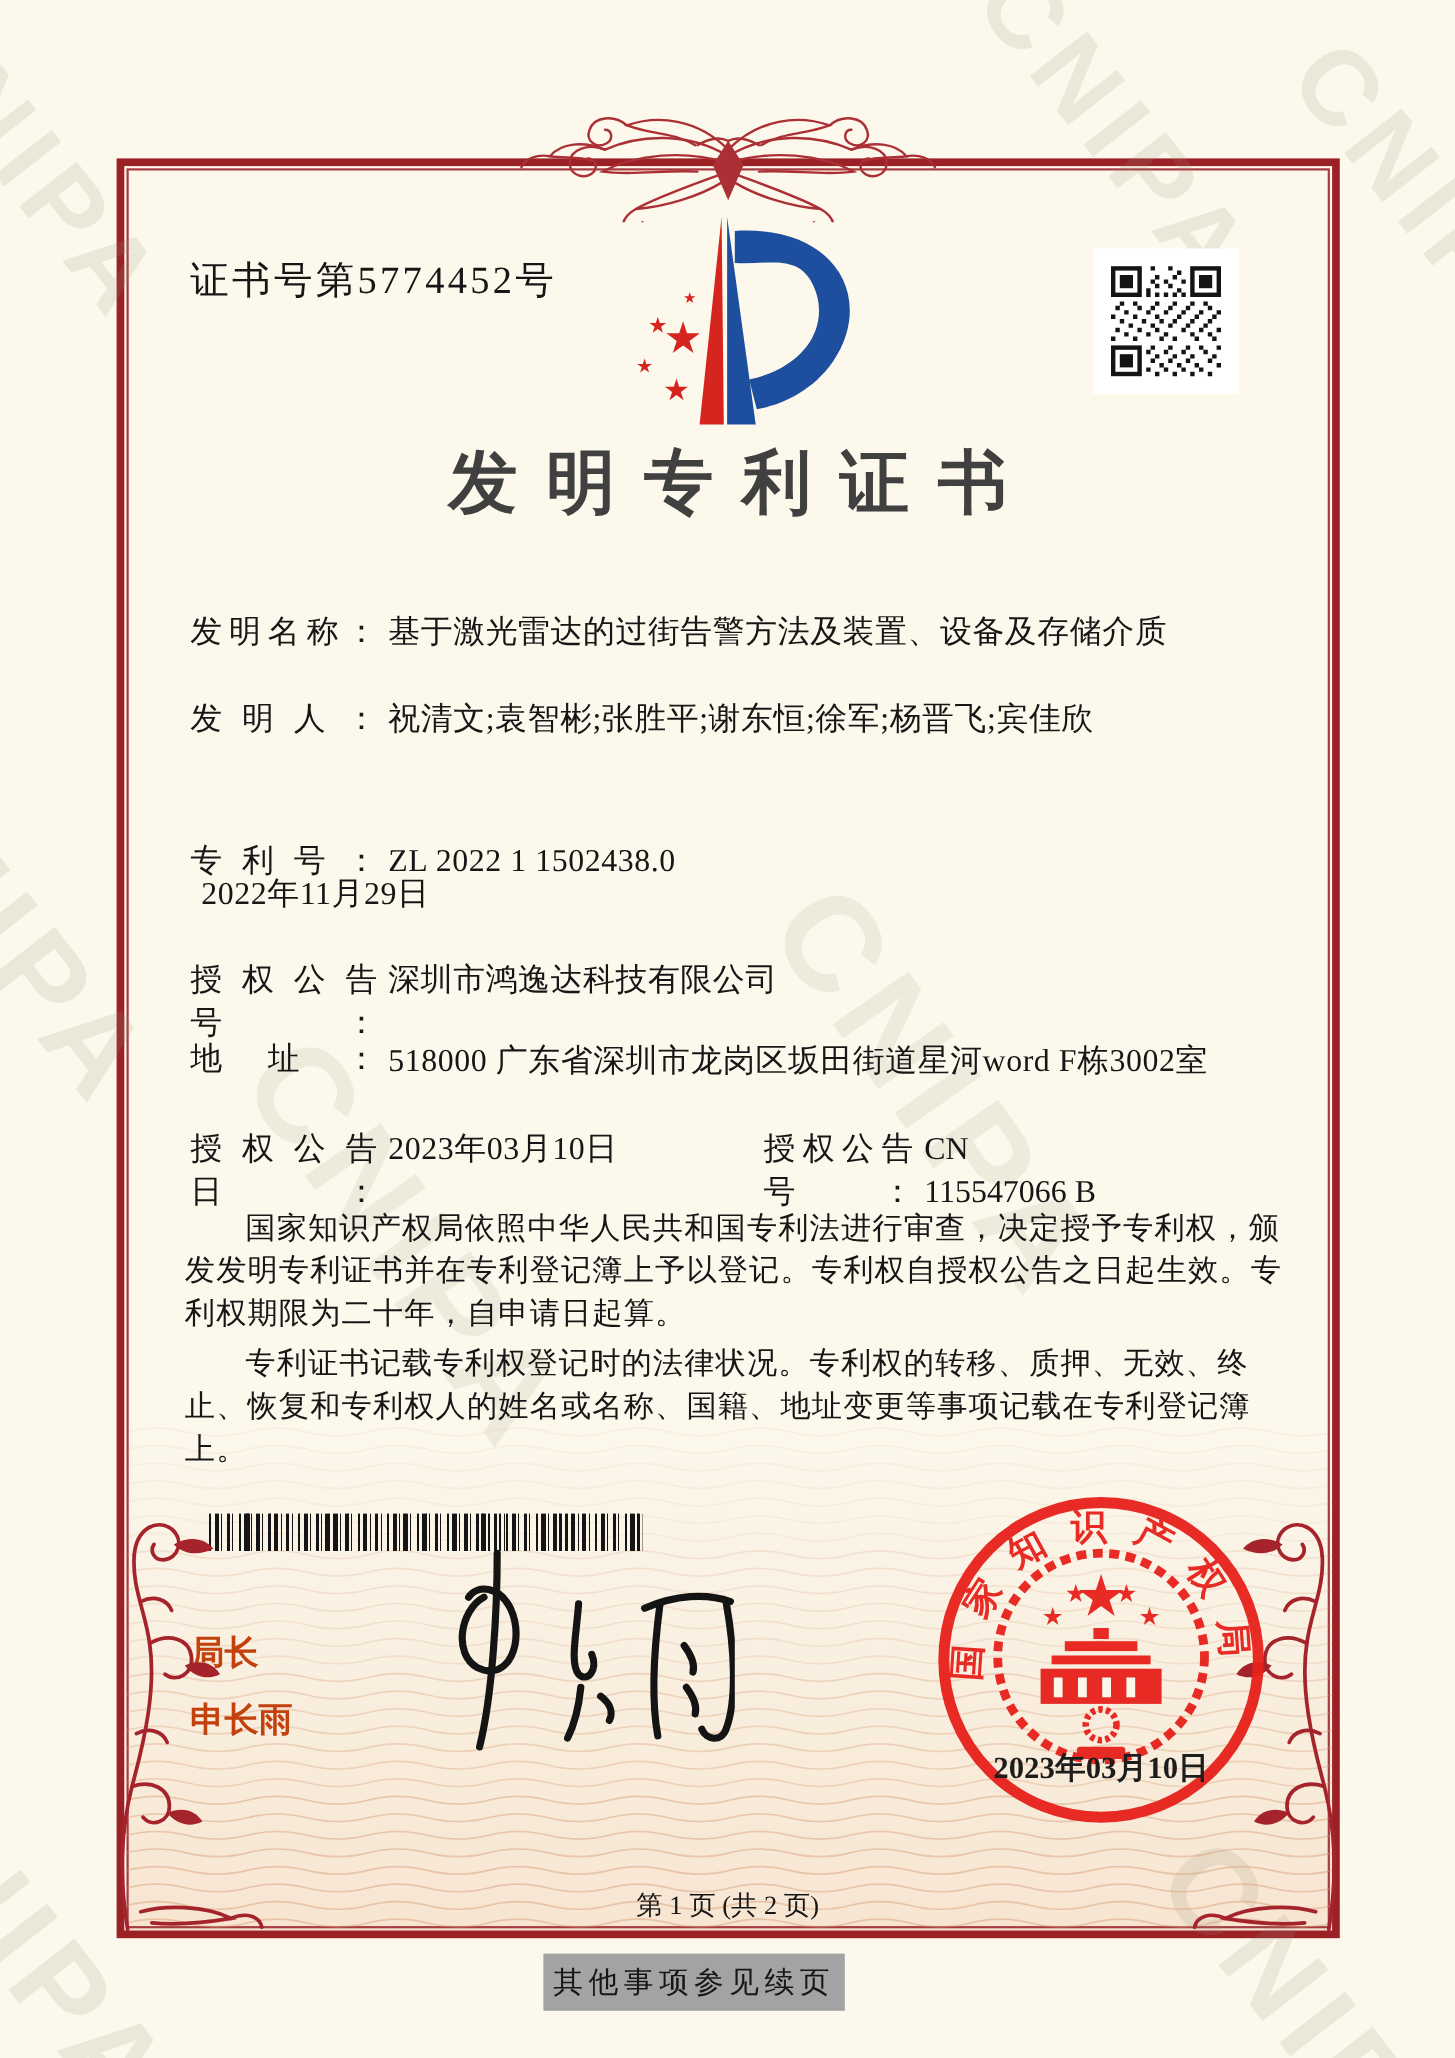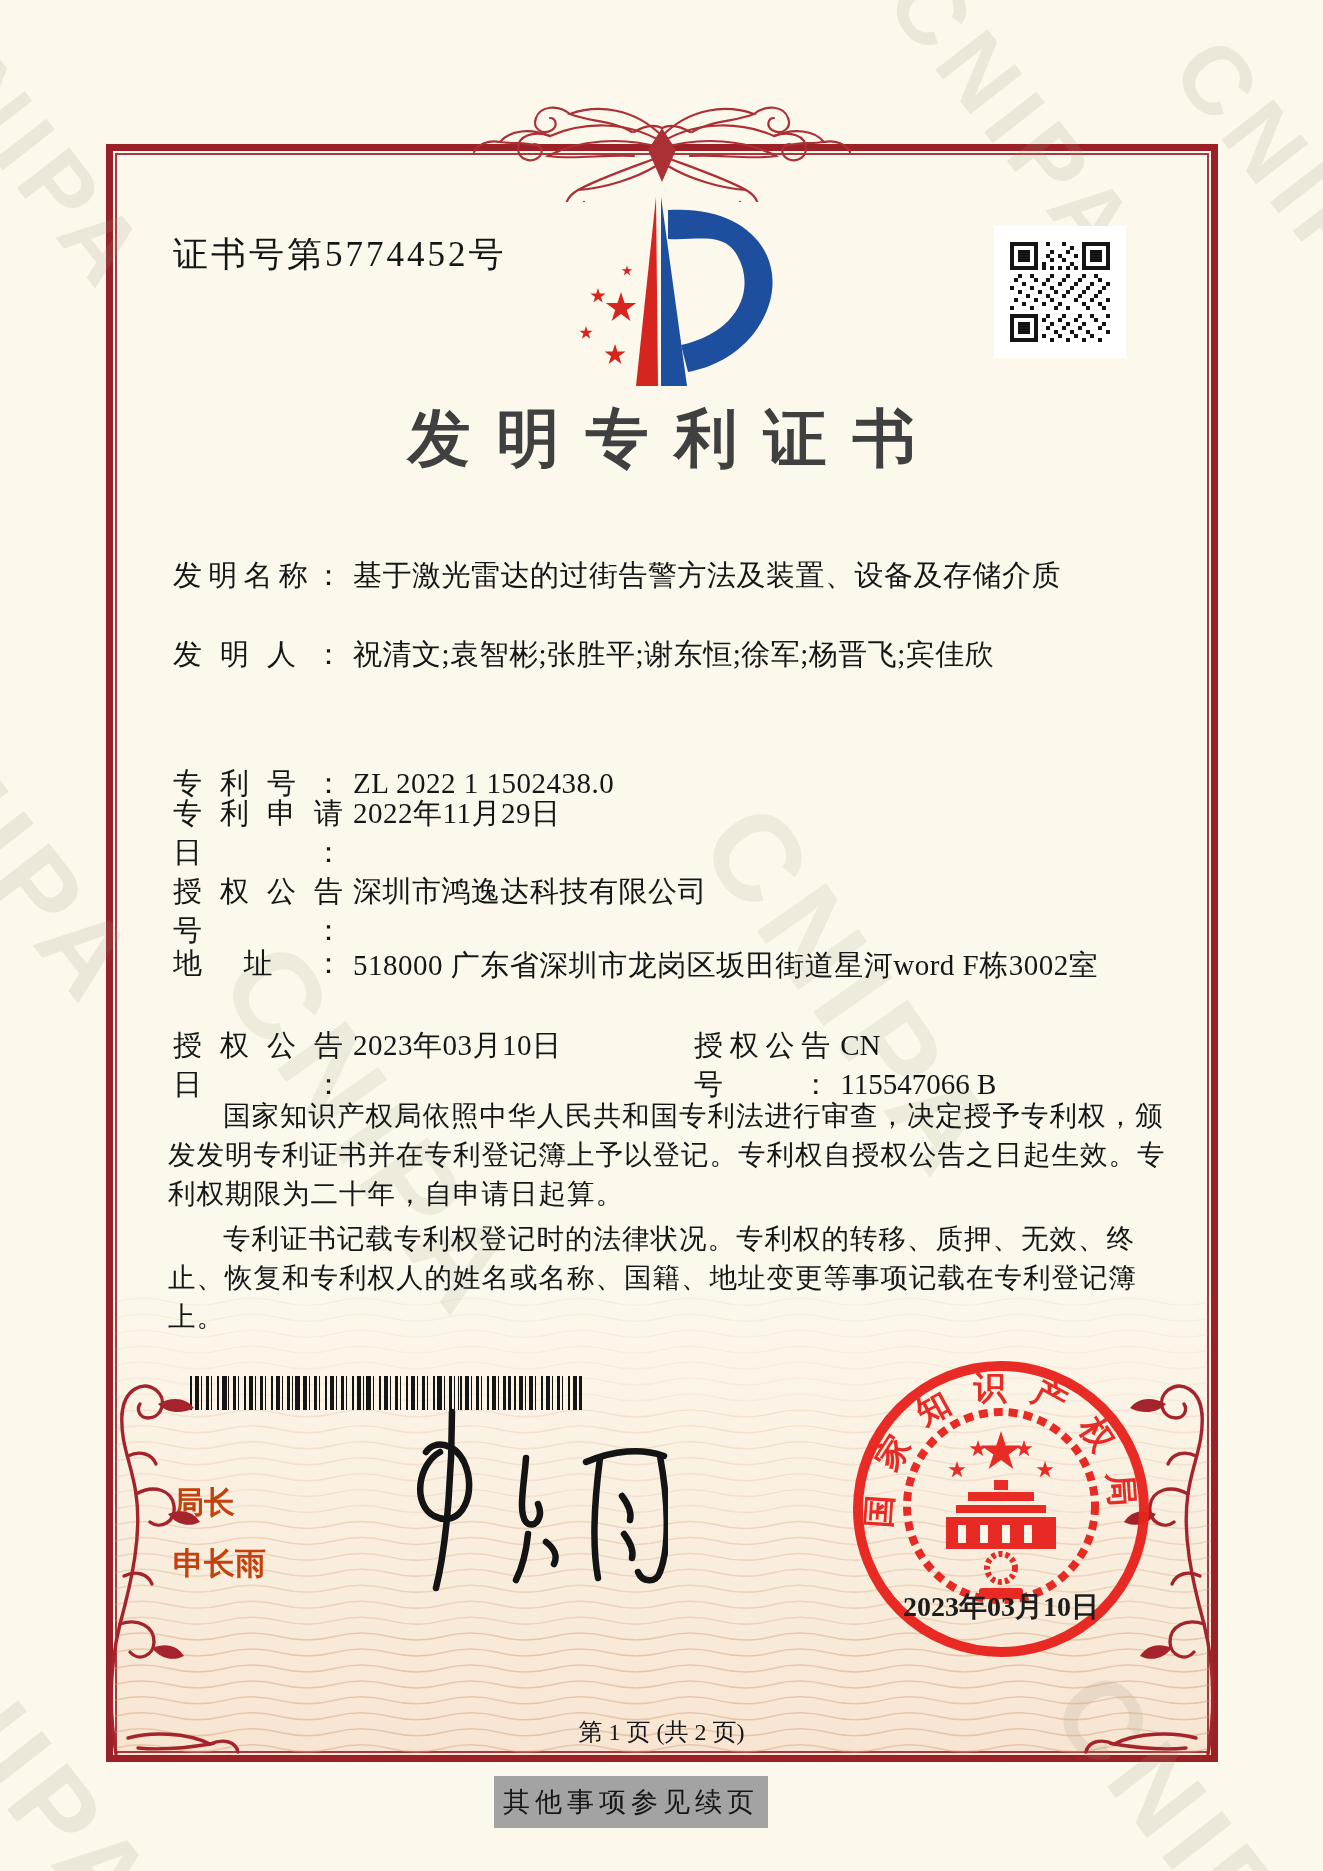--- a/index.html
+++ b/index.html
@@ -253,21 +253,20 @@
 </div>
 <div class="row r2">
   <span class="lbl">发明人：</span>
   <span class="val">祝清文;袁智彬;张胜平;谢东恒;徐军;杨晋飞;宾佳欣</span>
 </div>
 <div class="row r3">
   <span class="lbl">专利号：</span>
   <span class="val">ZL 2022 1 1502438.0</span>
 </div>
 <div class="row r4">
-  <span class="lbl">专利申请日：</span>
   <span class="val">2022年11月29日</span>
 </div>
 <div class="row r5">
   <span class="lbl">授权公告号：</span>
   <span class="val">深圳市鸿逸达科技有限公司</span>
 </div>
 <div class="row r6">
   <span class="lbl">地址：</span>
   <span class="val">518000 广东省深圳市龙岗区坂田街道星河word F栋3002室</span>
 </div>

